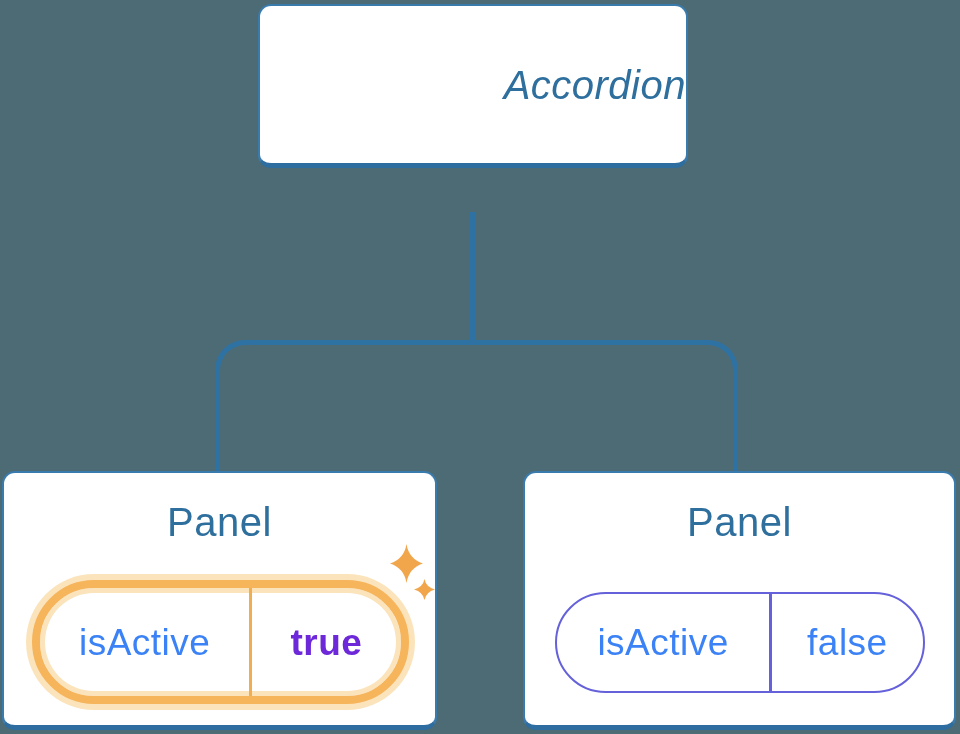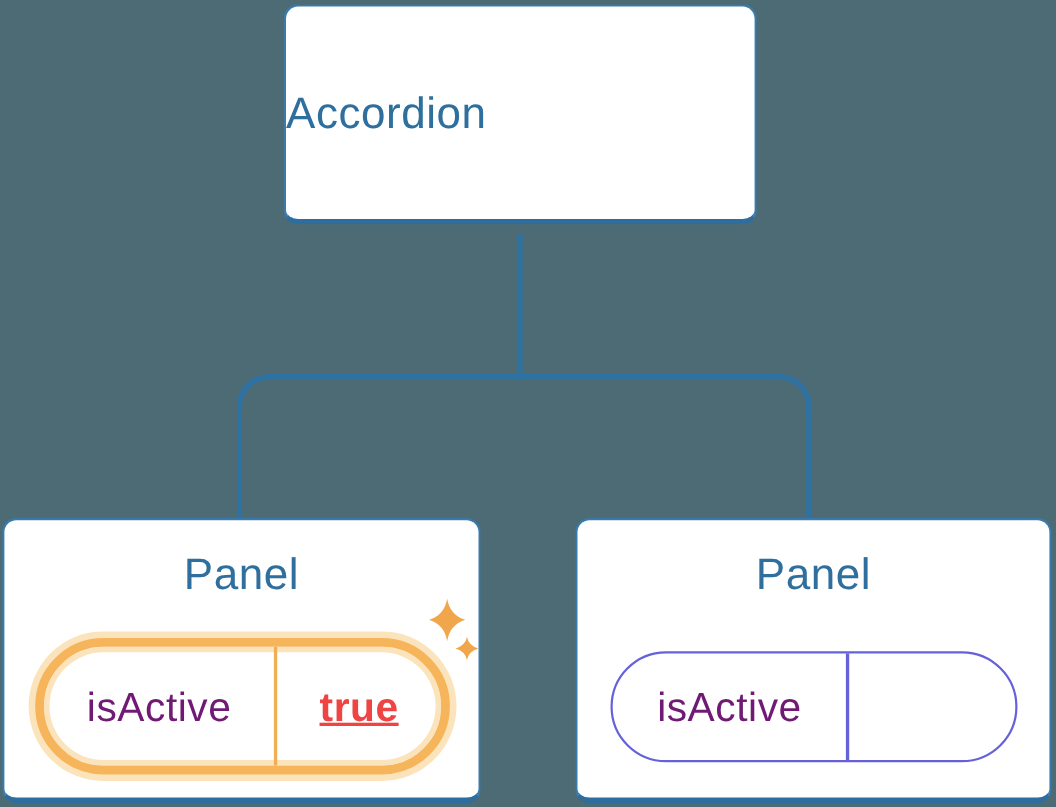--- a/index.html
+++ b/index.html
@@ -43,24 +43,25 @@
     background: #FFFFFF;
     box-sizing: border-box;
     border: 2.5px solid #3A7BAE;
     border-bottom: 5px solid #2E6D9F;
     border-radius: 13px;
   }
   .node-root {
     left: 258px;
     top: 4px;
     width: 430px;
-    height: 200px;
+    height: 164px;
     display: flex;
     align-items: center;
-    justify-content: flex-start;
+    justify-content: flex-end;
+    font-style: italic;
   }
   .node-panel-left {
     left: 2px;
     top: 471px;
     width: 435px;
     height: 259px;
   }
   .node-panel-right {
     left: 523px;
     top: 471px;
@@ -102,34 +103,33 @@
     left: 30px;
     top: 119px;
     width: 370px;
     height: 101px;
     border: 2.5px solid #6561DA;
   }
   .pill-cell {
     display: flex;
     align-items: center;
     justify-content: center;
-    color: #701a75;
+    color: #3b82f6;
     font-size: 37px;
     letter-spacing: 0.5px;
     line-height: 1;
   }
   .pill-cell-key { flex: 0 0 58%; }
   .pill-cell-value { flex: 1 1 auto; }
   .pill-divider { flex: 0 0 auto; }
   .pill-active .pill-divider { width: 2.5px; background: #F0AE52; }
   .pill-inactive .pill-divider { width: 2.5px; background: #6561DA; }
   .pill-active .pill-cell-value {
-    color: #ef4444;
+    color: #6d28d9;
     font-weight: 700;
-    text-decoration: underline;
   }
   
   .sparkle {
     position: absolute;
     z-index: 3;
   }
   .sparkle-big { left: 386px; top: 71px; width: 33px; height: 39px; }
   .sparkle-small { left: 410px; top: 106px; width: 21px; height: 21px; }
   .sparkle svg { display: block; width: 100%; height: 100%; }
 </style>
@@ -165,16 +165,17 @@
       </svg>
     </div>
   </div>
 
   <div class="node node-panel-right">
     <div class="panel-title node-title">Panel</div>
 
     <div class="pill pill-inactive">
       <div class="pill-cell pill-cell-key">isActive</div>
       <div class="pill-divider"></div>
+      <div class="pill-cell pill-cell-value">false</div>
     </div>
   </div>
 
 </div>
 
 </body></html>

